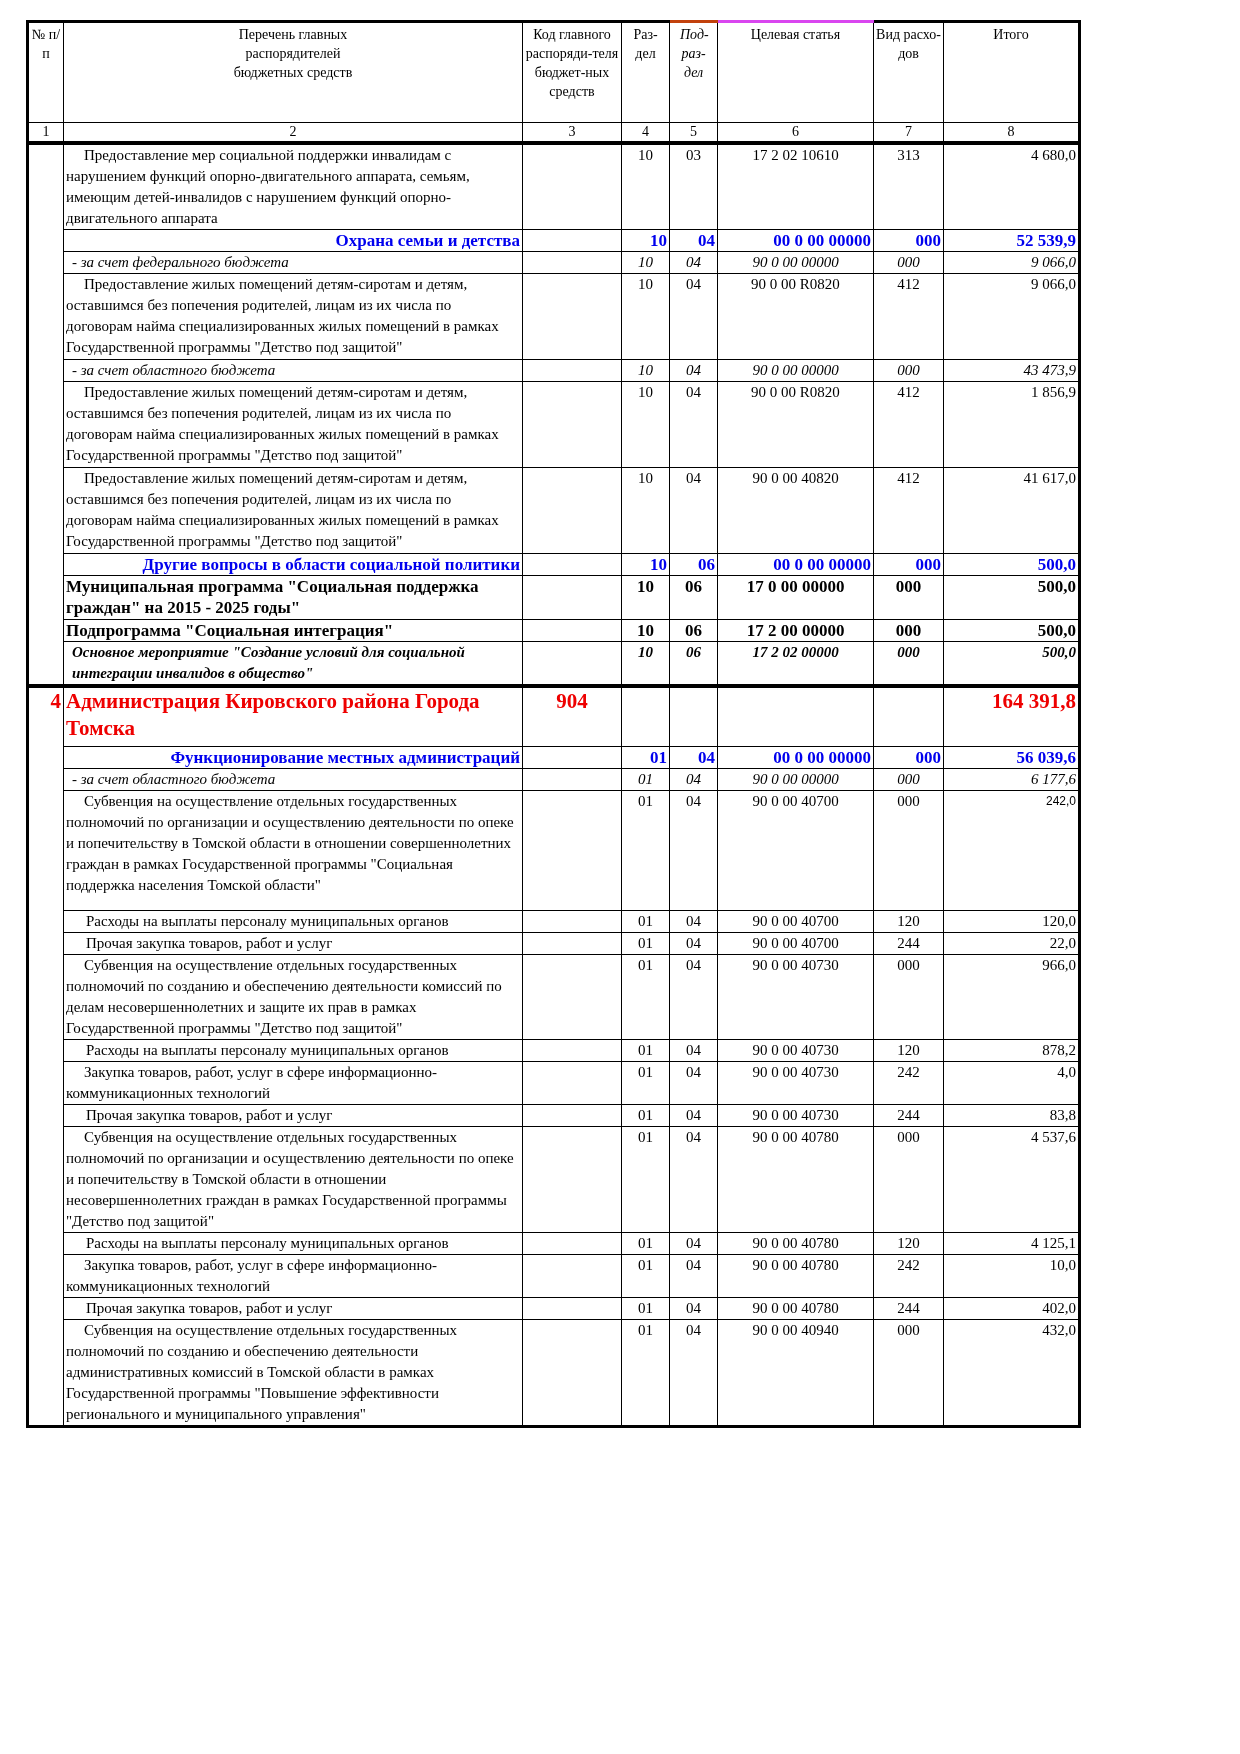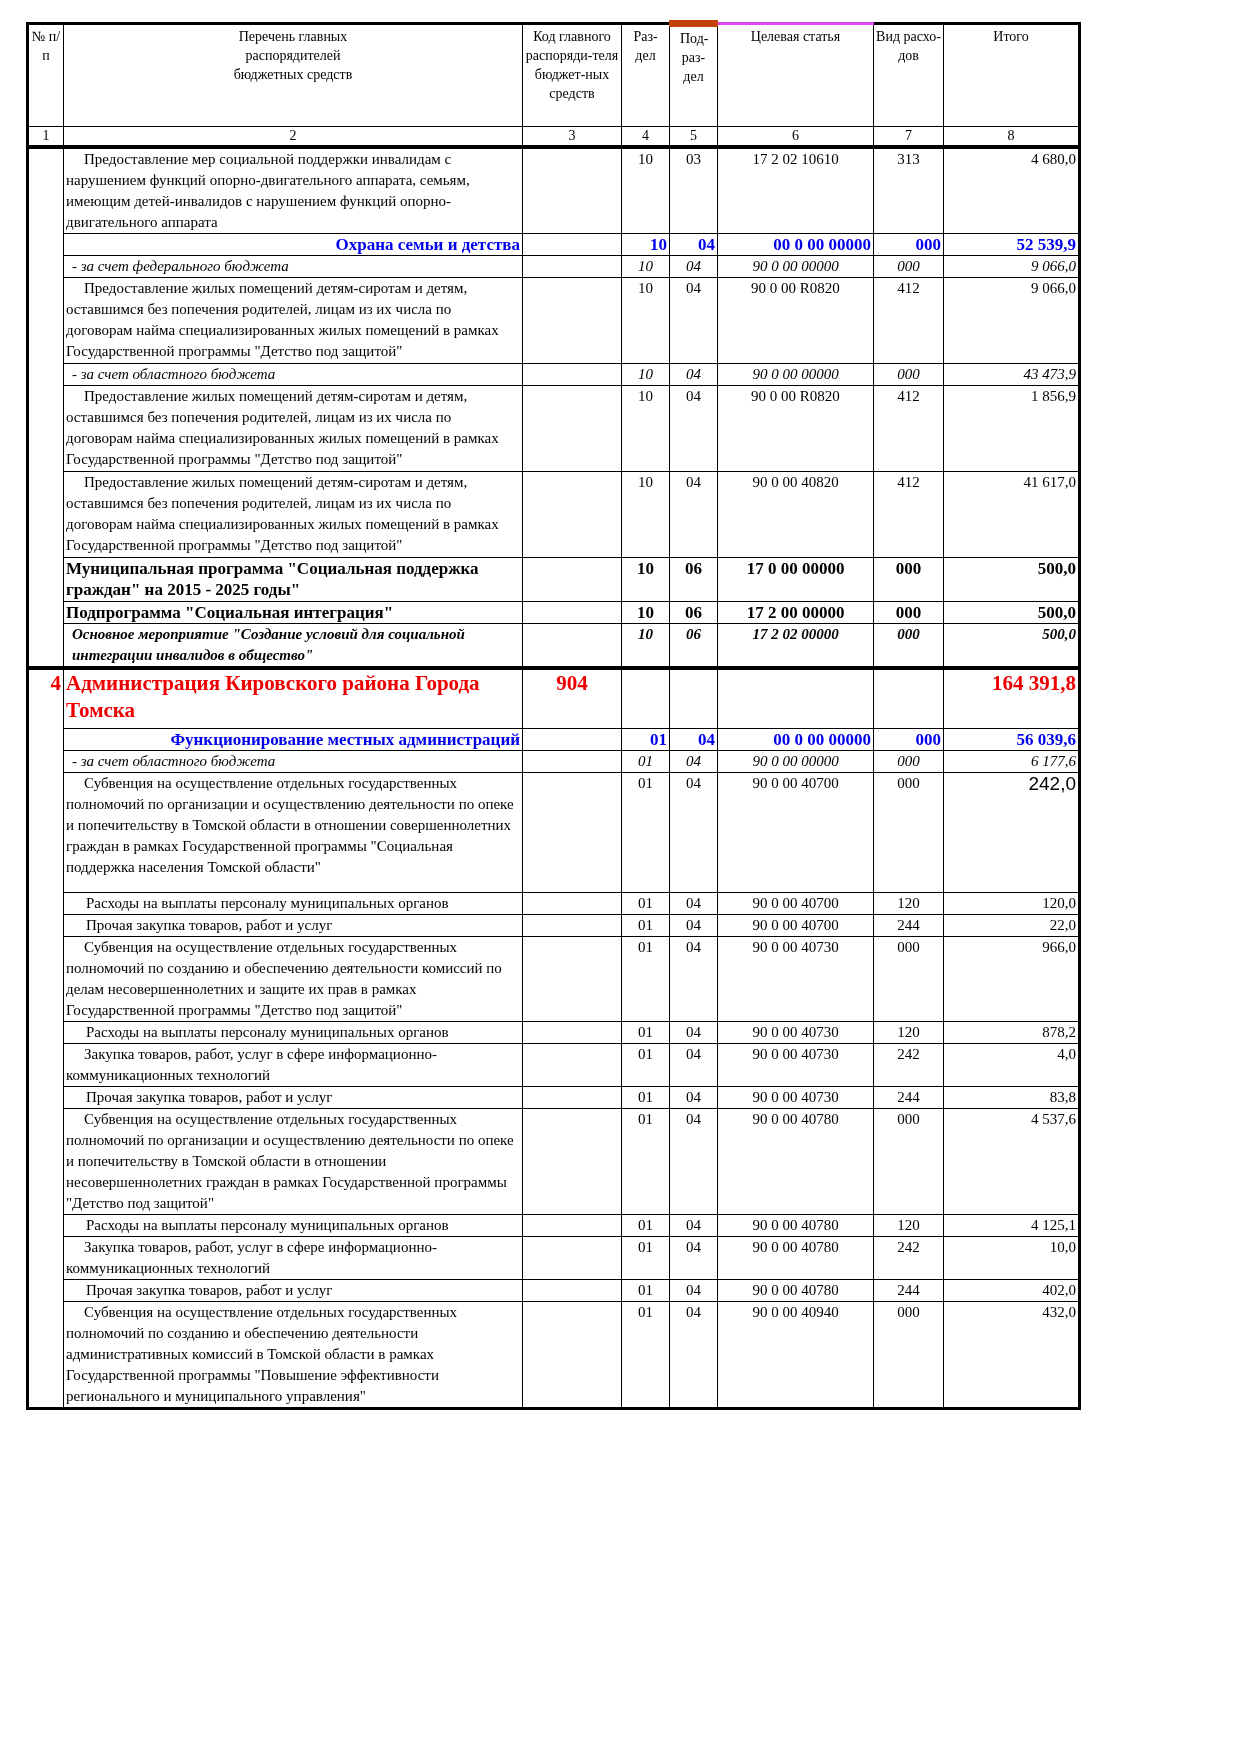--- a/index.html
+++ b/index.html
@@ -20,21 +20,21 @@
   .ind-hang { text-indent: 18px; }
   tr.blue td { color: #0000ee; font-weight: bold; font-size: 17px; text-align: right; }
   tr.boldrow td { font-weight: bold; font-size: 17px; }
   tr.italic td { font-style: italic; }
   tr.bolditalic td { font-weight: bold; font-style: italic; }
   tr.red td { color: #ee0000; font-weight: bold; font-size: 21px; line-height: 27px; }
   tr.red td.c1cell { font-size: 21px; text-align: right; }
   tr.section-start td { border-top: 4px solid #000; }
   td.c1cell { border-left: 3px solid #000; }
   td.c8cell { border-right: 3px solid #000; }
-  td.sans { font-family: "Liberation Sans", sans-serif; font-size: 19px; }
+  td.sans { font-family: "Liberation Sans", sans-serif; font-size: 12px; }
 </style>
 </head>
 <body>
 
 <div class="sheet">
 <table class="table-frame">
   <colgroup>
     <col class="c1">
         <col class="c2">
         <col class="c3">
@@ -43,21 +43,21 @@
         <col class="c6">
         <col class="c7">
         <col class="c8">
   </colgroup>
   <thead>
     <tr>
       <th style="border-left:3px solid #000;border-top:3px solid #000;">№ п/п</th>
       <th style="border-top:3px solid #000;padding:2px 150px 0;">Перечень главных распорядителей бюджетных средств</th>
       <th style="border-top:3px solid #000;">Код главного распоряди-теля бюджет-ных средств</th>
       <th style="border-top:3px solid #000;">Раз-дел</th>
-      <th style="border-top:7px solid #c2410c;padding:2px 10px 0;">Под-раз-дел</th>
+      <th style="border-top:3px solid #c2410c;padding:2px 10px 0;font-style:italic;">Под-раз-дел</th>
       <th style="border-top:3px solid #d946ef;margin-top:47px;">Целевая статья</th>
       <th style="border-top:3px solid #000;">Вид расхо-дов</th>
       <th style="border-top:3px solid #000;border-right:3px solid #000;">Итого</th>
     </tr>
     <tr class="nums">
       <td style="border-left:3px solid #000;">1</td>
       <td>2</td>
       <td>3</td>
       <td>4</td>
       <td>5</td>
@@ -130,20 +130,30 @@
         <tr style="height: 86px;">
           <td class="c1cell c" style="border-top: none; border-bottom: none;"></td>
           <td class="txt ind-hang">Предоставление жилых помещений детям-сиротам и детям, оставшимся без попечения родителей, лицам из их числа по договорам найма специализированных жилых помещений в рамках Государственной программы "Детство под защитой"</td>
           <td class="c"></td>
           <td class="c">10</td>
           <td class="c">04</td>
           <td class="c">90 0 00 40820</td>
           <td class="c">412</td>
           <td class="r c8cell">41 617,0</td>
         </tr>
+        <tr class="blue" style="height: 22px;">
+          <td class="c1cell c" style="border-top: none; border-bottom: none;"></td>
+          <td class="txt ">Другие вопросы в области социальной политики</td>
+          <td class="c"></td>
+          <td class="c">10</td>
+          <td class="c">06</td>
+          <td class="c">00 0 00 00000</td>
+          <td class="c">000</td>
+          <td class="r c8cell">500,0</td>
+        </tr>
         <tr class="boldrow" style="height: 44px;">
           <td class="c1cell c" style="border-top: none; border-bottom: none;"></td>
           <td class="txt ">Муниципальная программа "Социальная поддержка граждан" на 2015 - 2025 годы"</td>
           <td class="c"></td>
           <td class="c">10</td>
           <td class="c">06</td>
           <td class="c">17 0 00 00000</td>
           <td class="c">000</td>
           <td class="r c8cell">500,0</td>
         </tr>

